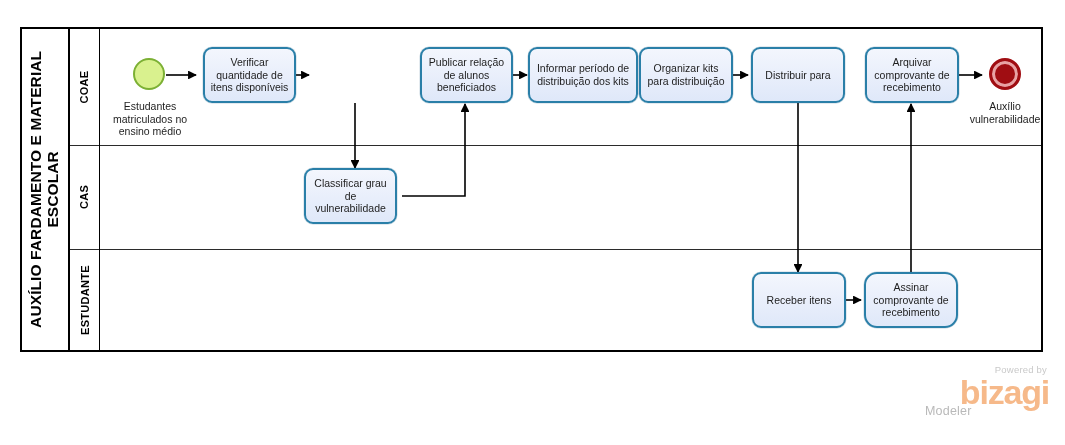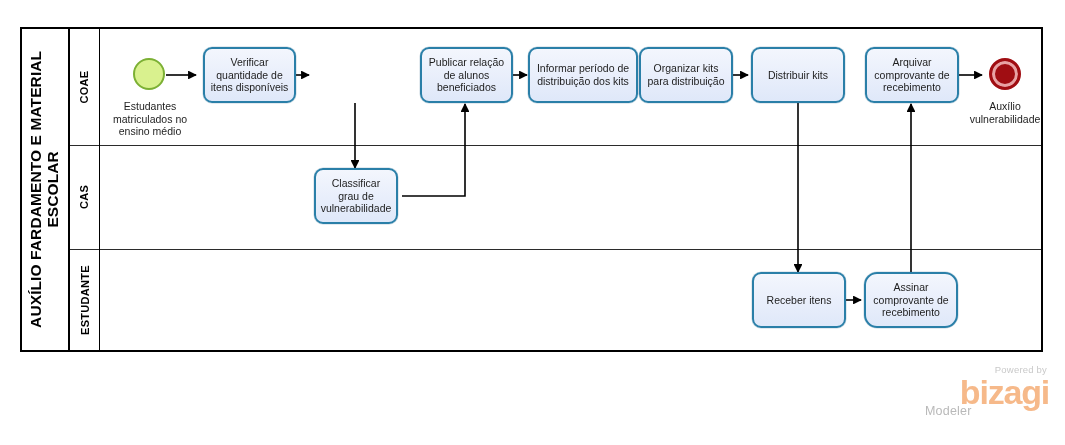--- a/index.html
+++ b/index.html
@@ -291,28 +291,28 @@
 
   <div class="task" style="left:528px; top:47px; width:110px; height:56px;">
     <span class="task-label">Informar período de distribuição dos kits</span>
   </div>
 
   <div class="task" style="left:639px; top:47px; width:94px; height:56px;">
     <span class="task-label">Organizar kits para distribuição</span>
   </div>
 
   <div class="task" style="left:751px; top:47px; width:94px; height:56px;">
-    <span class="task-label">Distribuir  kits</span>
+    <span class="task-label">Distribuir  para</span>
   </div>
 
   <div class="task" style="left:865px; top:47px; width:94px; height:56px;">
     <span class="task-label">Arquivar comprovante de recebimento</span>
   </div>
 
-  <div class="task" style="left:314px; top:168px; width:84px; height:56px;">
+  <div class="task" style="left:304px; top:168px; width:93px; height:56px;">
     <span class="task-label">Classificar grau de vulnerabilidade</span>
   </div>
 
   <div class="task" style="left:752px; top:272px; width:94px; height:56px;">
     <span class="task-label">Receber itens</span>
   </div>
 
   <div class="task" style="left:864px; top:272px; width:94px; height:56px;border-radius:13px;">
     <span class="task-label">Assinar comprovante de recebimento</span>
   </div>

